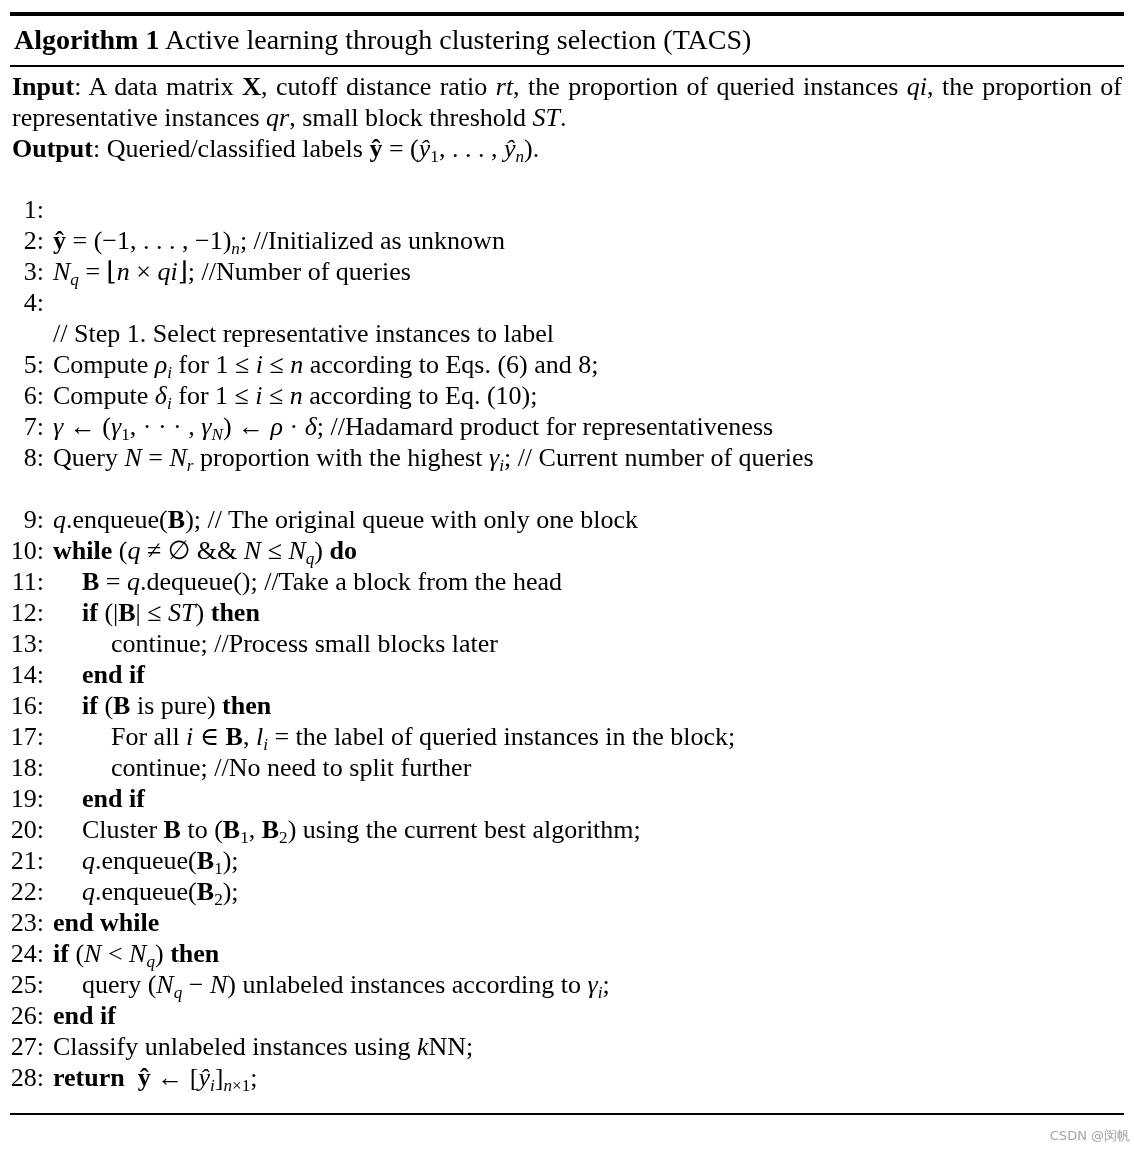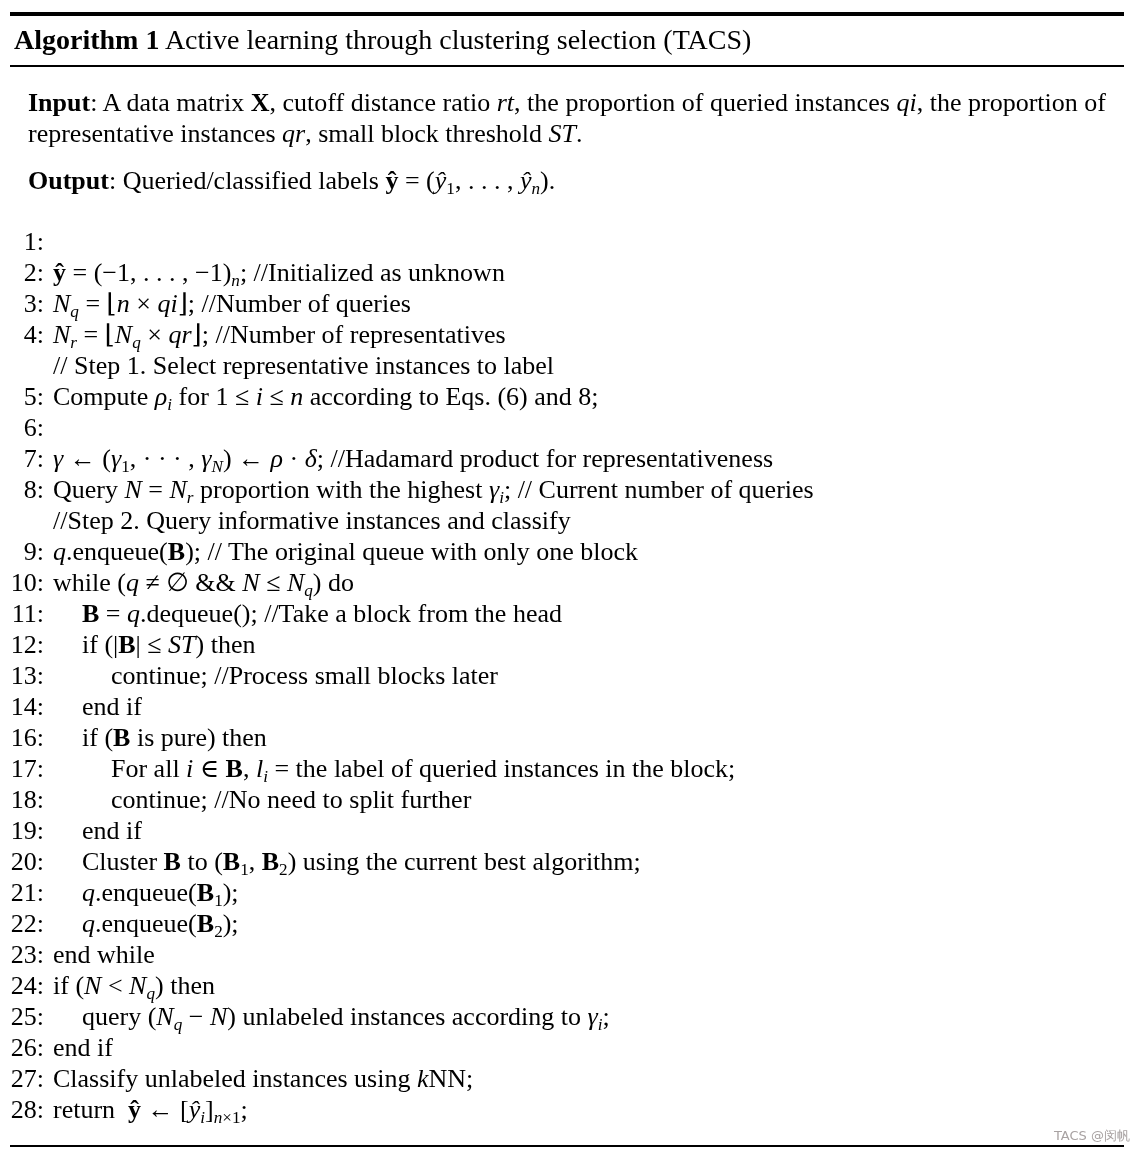--- a/index.html
+++ b/index.html
@@ -17,37 +17,37 @@
   .title-row{
     padding:7px 26px 8px 14px;
     font-size:28px;line-height:34px;
     white-space:nowrap;
   }
   .title-label{font-weight:bold;}
   .io{
     padding:4px 12px 0 12px;
     font-size:26px;line-height:31px;
   }
-  .io p{margin:16px;}
+  .io p{margin:0;}
   .io .just{text-align:justify;}
   .lines{
     margin-top:22px;
     padding:0 8px;
     font-size:26px;
   }
   .row{display:flex;height:31px;line-height:31px;}
   .num{
     flex:0 0 36px;text-align:right;margin-right:9px;
     white-space:pre;
   }
   .content{white-space:pre;}
   .ind1{padding-left:29px;}
   .ind2{padding-left:58px;}
   .bf{font-weight:bold;}
-  .kw{font-weight:normal;}
+  .kw{font-weight:bold;}
   .it{font-style:italic;}
   .sub{font-size:66%;vertical-align:-0.28em;}
   .rt{font-size:108%;}
   .ovl{border-top:2px solid currentColor;}
   .watermark{
     position:absolute;top:1127px;right:4px;
     font-family:"DejaVu Sans","Liberation Sans",sans-serif;
     font-size:13px;color:#a8a2a2;
     background:transparent;
   }
@@ -77,44 +77,43 @@
       <div class="row">
         <span class="num">2:</span>
         <span class="content"><span class="bf">ŷ</span><span> = (−1, . . . , −1)</span><span class="sub"><span class="it">n</span></span><span>; //Initialized as unknown</span></span>
       </div>
       <div class="row">
         <span class="num">3:</span>
         <span class="content"><span class="it">N</span><span class="sub"><span class="it">q</span></span><span> = ⌊</span><span class="it">n</span><span> × </span><span class="it">qi</span><span>⌋; //Number of queries</span></span>
       </div>
       <div class="row">
         <span class="num">4:</span>
-        <span class="content"><span class="it">N</span><span class="sub"><span class="it">r</span></span><span> = ⌊</span><span class="it">N</span><span class="sub"><span class="it">q</span></span><span> × </span><span class="it">qr</span><span>⌋; //Number of representatives</span></span>
       </div>
       <div class="row">
         <span class="num"></span>
         <span class="content"><span>// Step 1. Select representative instances to label</span></span>
       </div>
       <div class="row">
         <span class="num">5:</span>
         <span class="content"><span>Compute </span><span class="it">ρ</span><span class="sub"><span class="it">i</span></span><span> for 1 ≤ </span><span class="it">i</span><span> ≤ </span><span class="it">n</span><span> according to Eqs. (6) and 8;</span></span>
       </div>
       <div class="row">
         <span class="num">6:</span>
+        <span class="content"><span>Compute </span><span class="it">δ</span><span class="sub"><span class="it">i</span></span><span> for 1 ≤ </span><span class="it">i</span><span> ≤ </span><span class="it">n</span><span> according to Eq. (10);</span></span>
       </div>
       <div class="row">
         <span class="num">7:</span>
         <span class="content"><span class="it">γ</span><span> ← (</span><span class="it">γ</span><span class="sub"><span>1</span></span><span>, · · · , </span><span class="it">γ</span><span class="sub"><span class="it">N</span></span><span>) ← </span><span class="it">ρ</span><span> · </span><span class="it">δ</span><span>; //Hadamard product for representativeness</span></span>
       </div>
       <div class="row">
         <span class="num">8:</span>
         <span class="content"><span>Query </span><span class="it">N</span><span> = </span><span class="it">N</span><span class="sub"><span class="it">r</span></span><span> proportion with the highest </span><span class="it">γ</span><span class="sub"><span class="it">i</span></span><span>; // Current number of queries</span></span>
       </div>
       <div class="row">
         <span class="num"></span>
-        <span class="content"><span>//Step 2. Query informative instances and classify</span></span>
       </div>
       <div class="row">
         <span class="num">9:</span>
         <span class="content"><span class="it">q</span><span>.enqueue(</span><span class="bf">B</span><span>); // The original queue with only one block</span></span>
       </div>
       <div class="row">
         <span class="num">10:</span>
         <span class="content"><span class="kw">while </span><span>(</span><span class="it">q</span><span> ≠ ∅ &amp;&amp; </span><span class="it">N</span><span> ≤ </span><span class="it">N</span><span class="sub"><span class="it">q</span></span><span>) </span><span class="kw">do</span></span>
       </div>
       <div class="row">
@@ -182,15 +181,15 @@
         <span class="content"><span>Classify unlabeled instances using </span><span class="it">k</span><span>NN;</span></span>
       </div>
       <div class="row">
         <span class="num">28:</span>
         <span class="content"><span class="kw">return  </span><span class="bf">ŷ</span><span> ← [</span><span class="it">ŷ</span><span class="sub"><span class="it">i</span></span><span>]</span><span class="sub"><span class="it">n</span><span>×1</span></span><span>;</span></span>
       </div>
     </div>
 
   <div class="rule rule-bottom"></div>
 
-  <div class="watermark">TACS @闵帆</div>
+  <div class="watermark">CSDN @闵帆</div>
 
 </div>
 
 </body></html>

